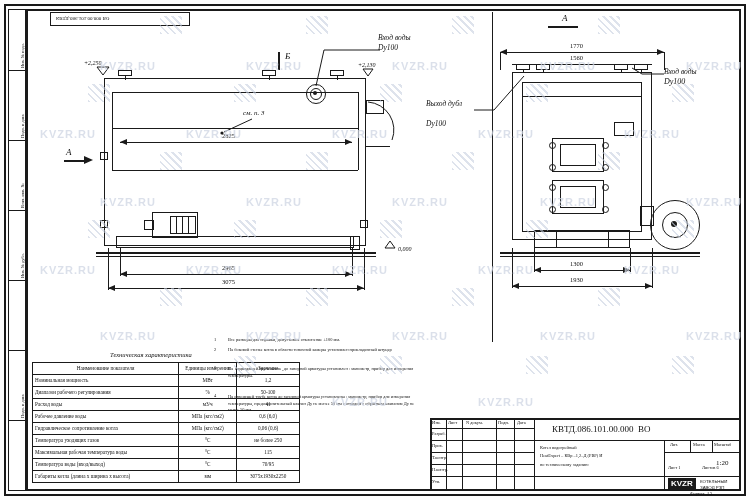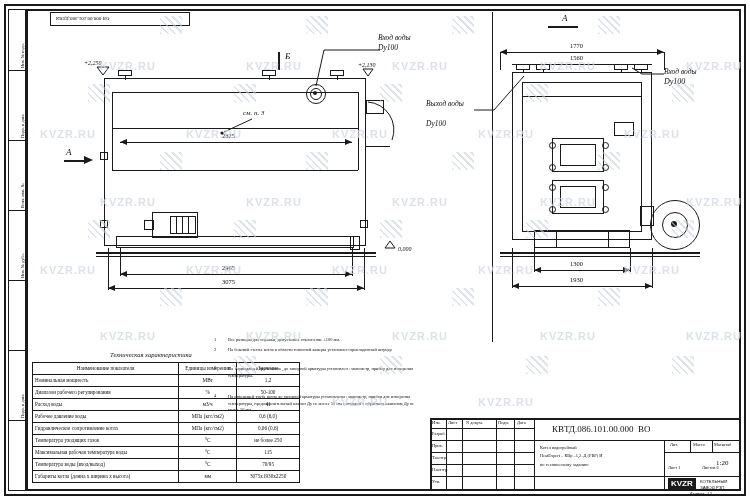--- a/index.html
+++ b/index.html
@@ -199,21 +199,21 @@
   <div style="position:absolute;left:671px;top:221px;width:6px;height:6px;background:#1a1a1a;border-radius:50%;"></div>
   <div class="box" style="left:640px;top:206px;width:14px;height:20px;"></div>
 
   <div class="txt ital" style="left:664px;top:68px;font-size:7.5px;">Вход воды</div>
   <div class="txt ital" style="left:664px;top:78px;font-size:8px;">Dy100</div>
   <svg style="position:absolute;left:628px;top:66px;width:40px;height:12px;">
     <line x1="36" y1="8" x2="14" y2="8" stroke="#1a1a1a" stroke-width="1"></line>
     <line x1="14" y1="8" x2="4" y2="2" stroke="#1a1a1a" stroke-width="1"></line>
   </svg>
 
-  <div class="txt ital" style="left:426px;top:100px;font-size:7.5px;">Выход воды</div>
+  <div class="txt ital" style="left:426px;top:100px;font-size:7.5px;">Выход дубл</div>
   <div class="txt ital" style="left:426px;top:120px;font-size:7.5px;">Dy100</div>
   <svg style="position:absolute;left:470px;top:74px;width:60px;height:40px;">
     <line x1="4" y1="36" x2="24" y2="36" stroke="#1a1a1a" stroke-width="1"></line>
     <line x1="24" y1="36" x2="54" y2="2" stroke="#1a1a1a" stroke-width="1"></line>
   </svg>
 
   <div class="ln h" style="left:500px;top:52px;width:164px;"></div>
   <svg style="position:absolute;left:496px;top:47px;width:172px;height:10px;">
     <path d="M4,5 L11,2 L11,8 Z" fill="#1a1a1a"></path>
       <path d="M168,5 L161,2 L161,8 Z" fill="#1a1a1a"></path>

